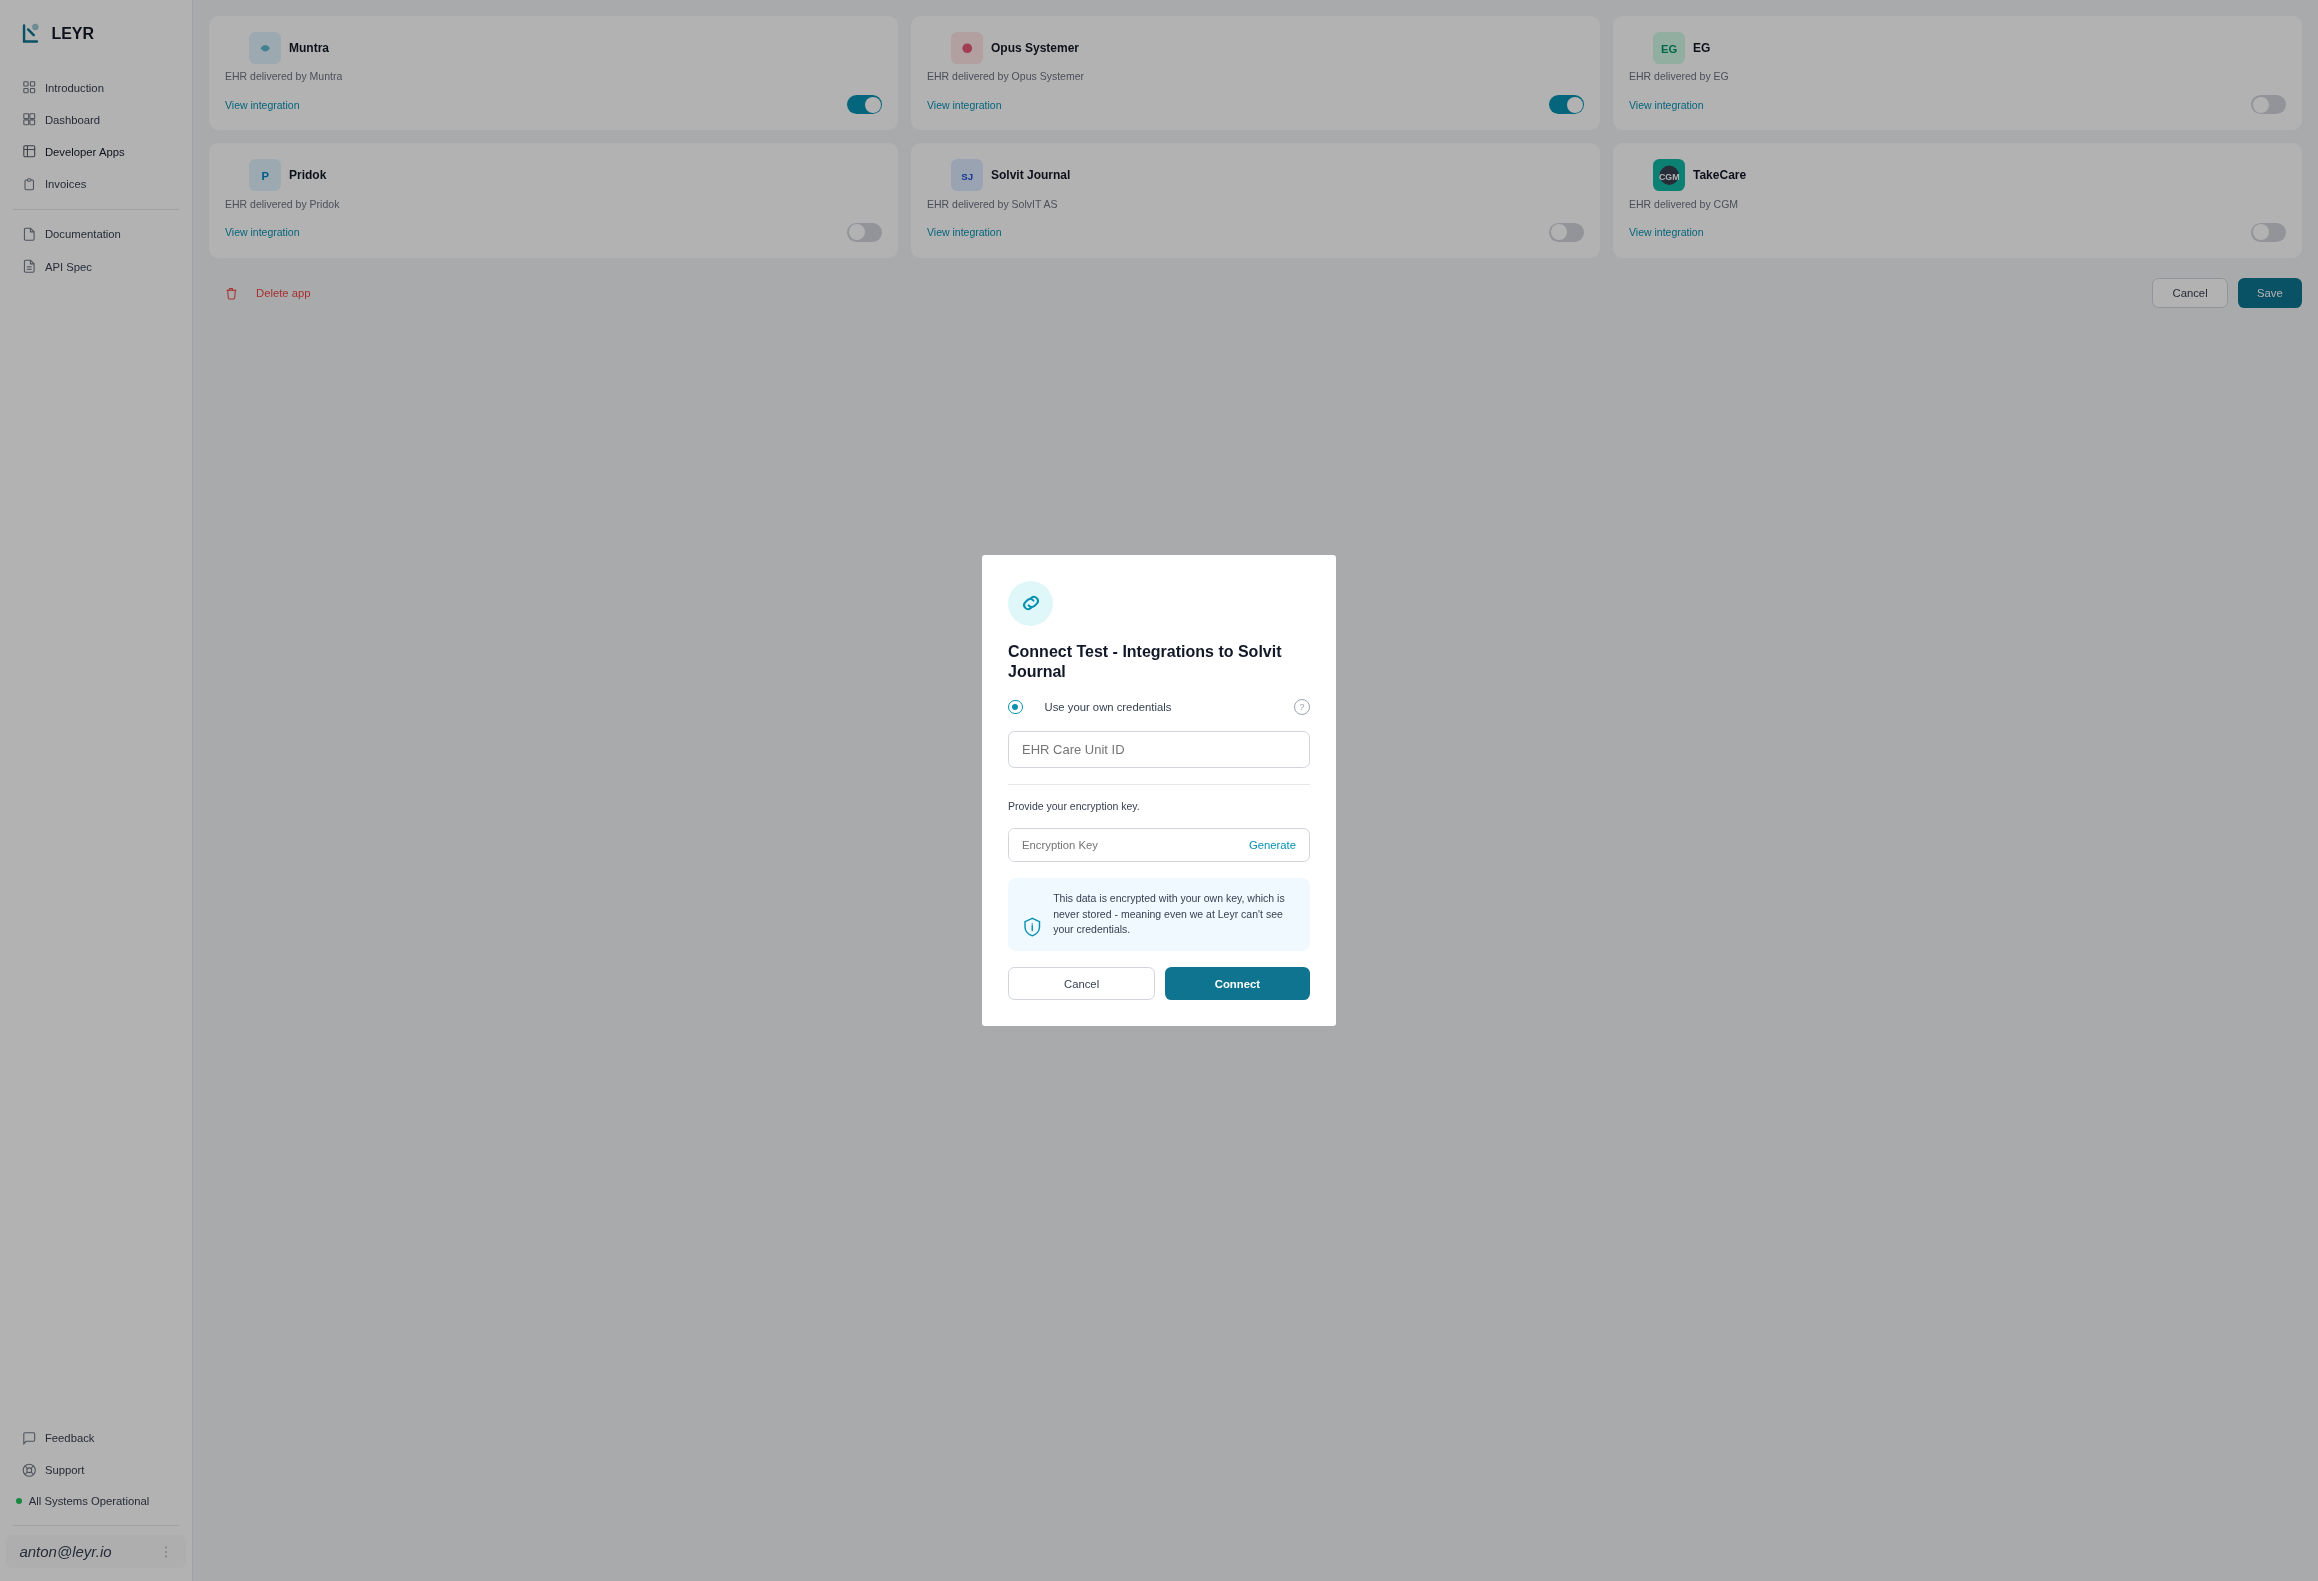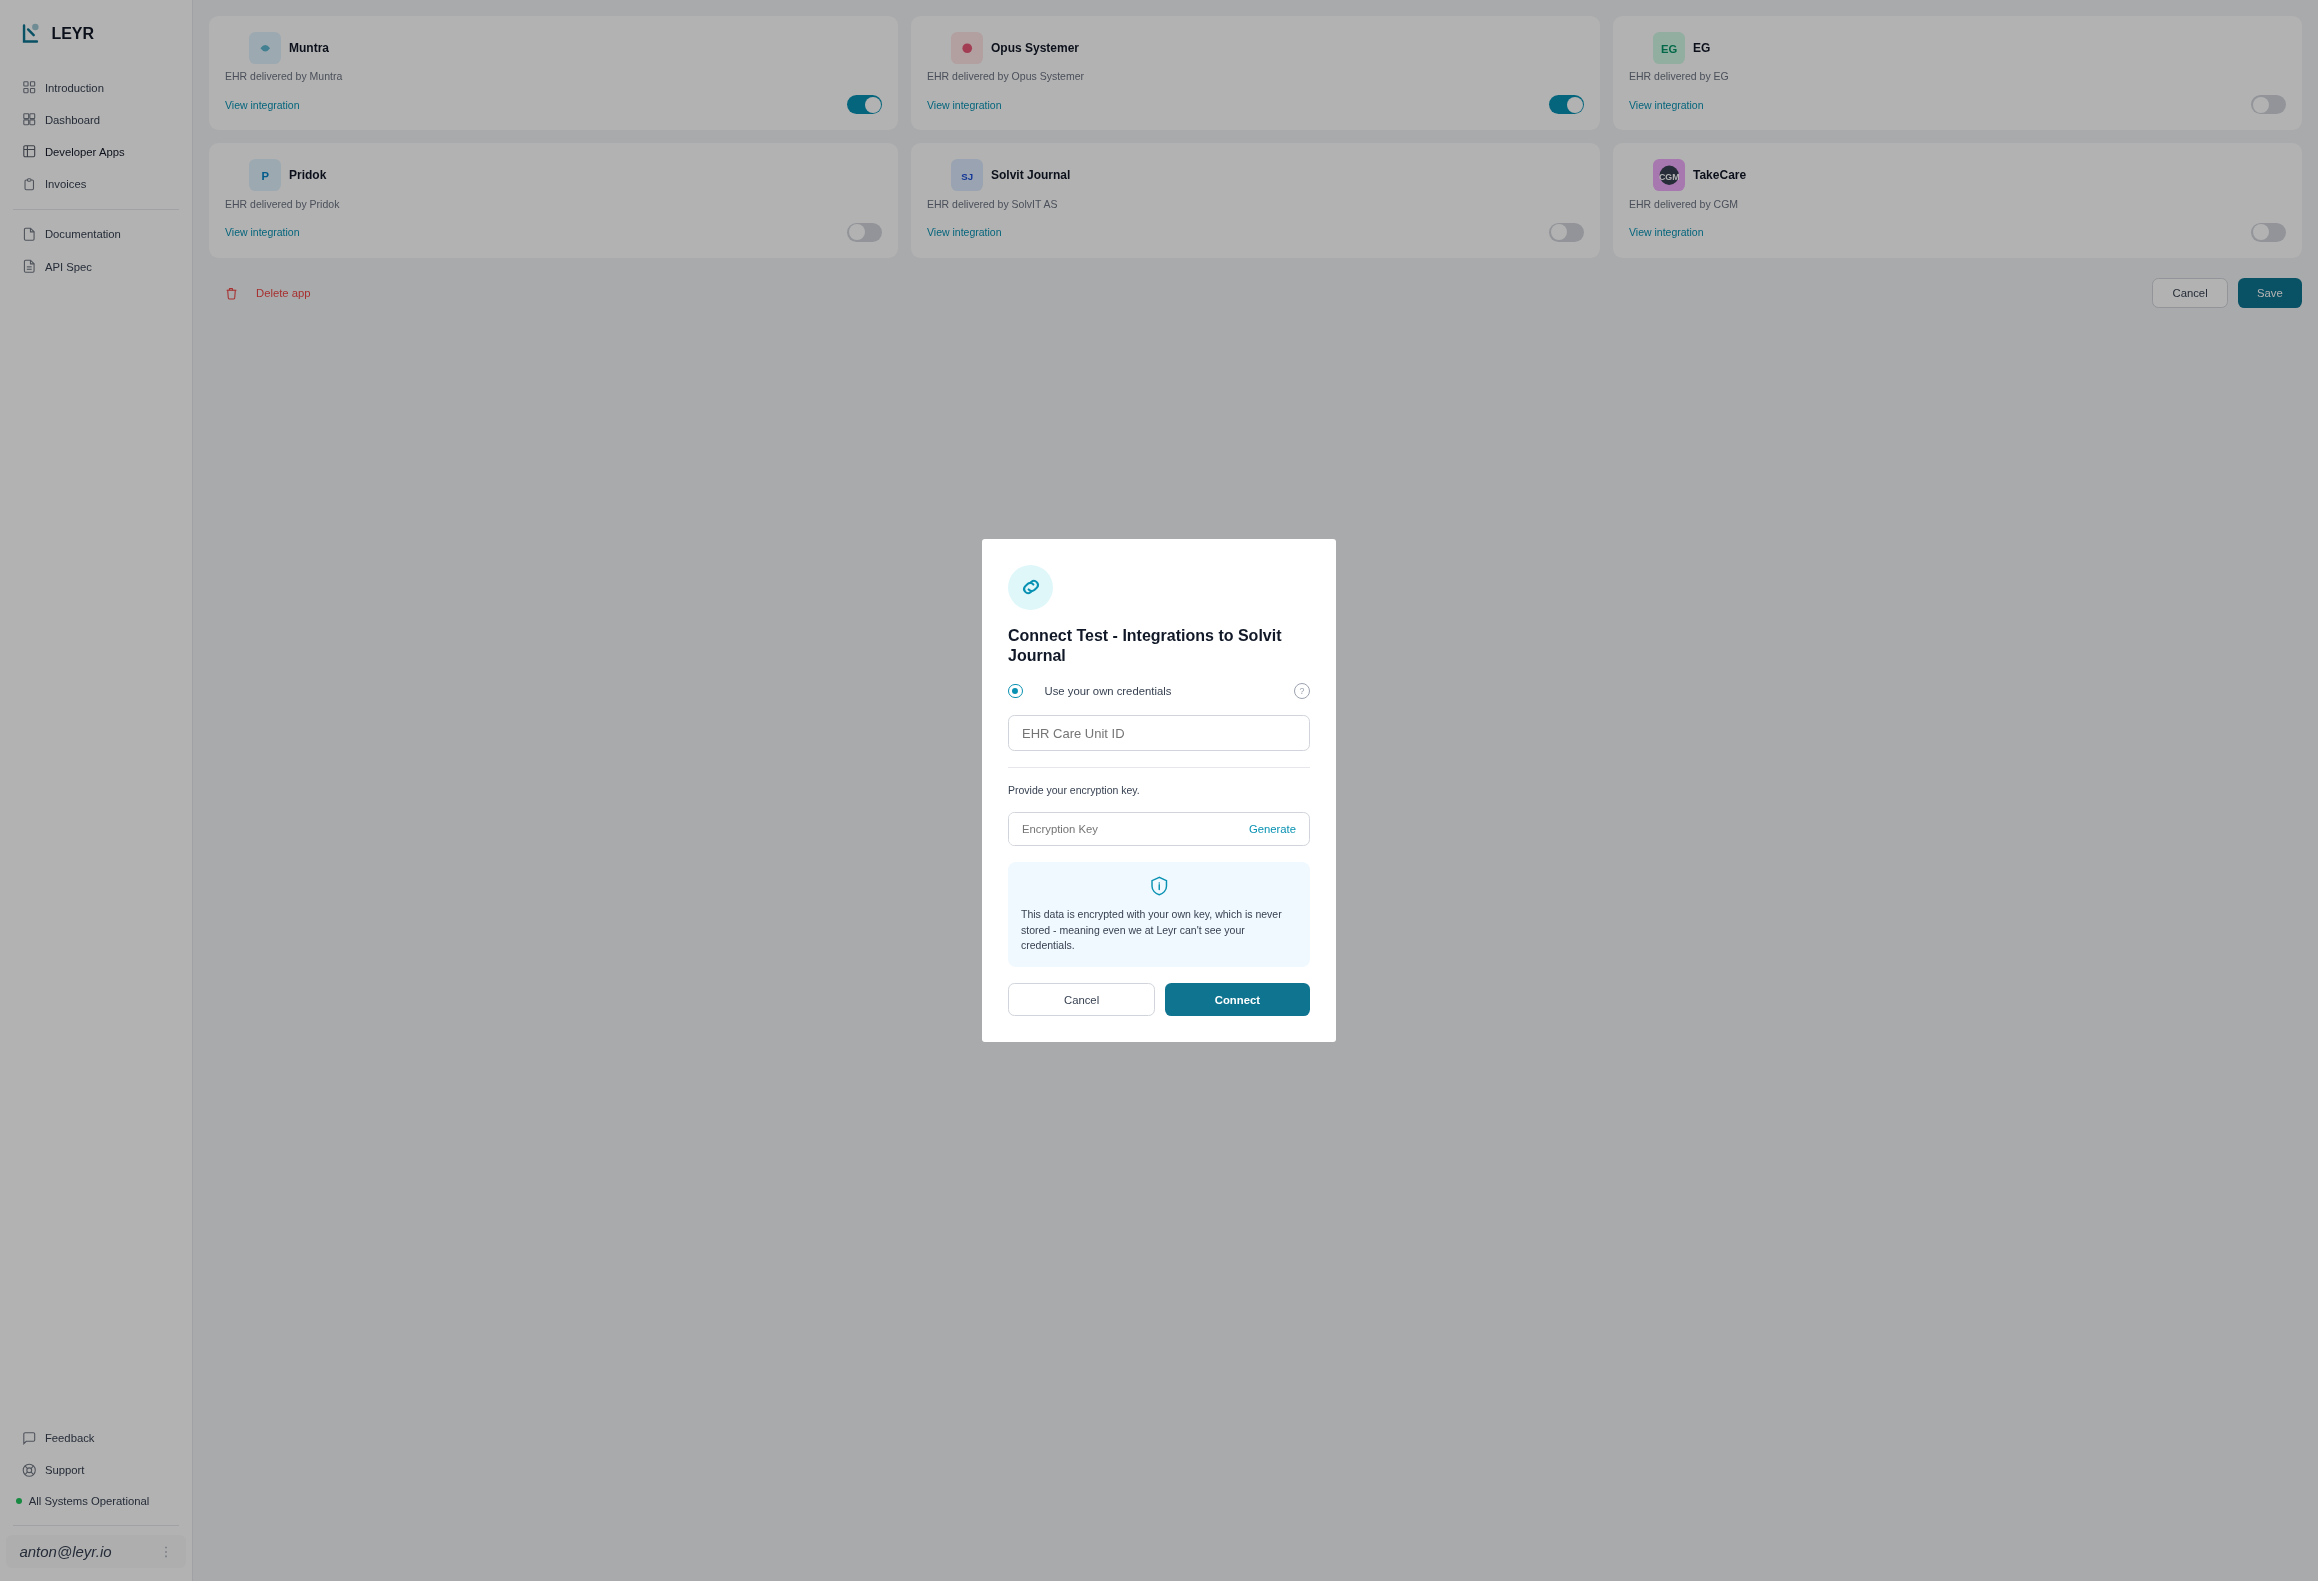--- a/index.html
+++ b/index.html
@@ -308,23 +308,22 @@
       color: #0891b2;
       font-size: 11.3px;
       cursor: pointer;
       font-weight: 500;
     }
     .info-box {
       background: #f0f9ff;
       border-radius: 8px;
       padding: 13px;
       display: flex;
-      align-items: center;
+      align-items: flex-end;
       gap: 9.7px;
-      flex-direction: column;
     }
     .info-icon {
       width: 22.5px;
       height: 22.5px;
       flex-shrink: 0;
       color: #0891b2;
       font-size: 14.5px;
     }
     .info-text {
       font-size: 10.5px;
@@ -547,21 +546,21 @@
       <div class="card-footer">
         <a class="view-link">View integration</a>
         <div class="toggle off">
             <div class="toggle-knob"></div>
           </div>
       </div>
     </div>
 
     <div class="integration-card">
       <div class="card-header">
-        <div class="card-logo" style="background:#f0abfc;color:#374151;">
+        <div class="card-logo" style="background:#14b8a6;color:#374151;">
           <svg width="22.5" height="22.5" viewBox="0 0 28 28" fill="none" style="font-size:18px">
               <circle cx="14" cy="14" r="12" fill="#374151"></circle>
               <text x="14" y="20" text-anchor="middle" fill="white" font-size="11" font-weight="bold">CGM</text>
             </svg>
         </div>
         <span class="card-title">TakeCare</span>
       </div>
       <span class="card-subtitle">EHR delivered by CGM</span>
       <div class="card-footer">
         <a class="view-link">View integration</a>

